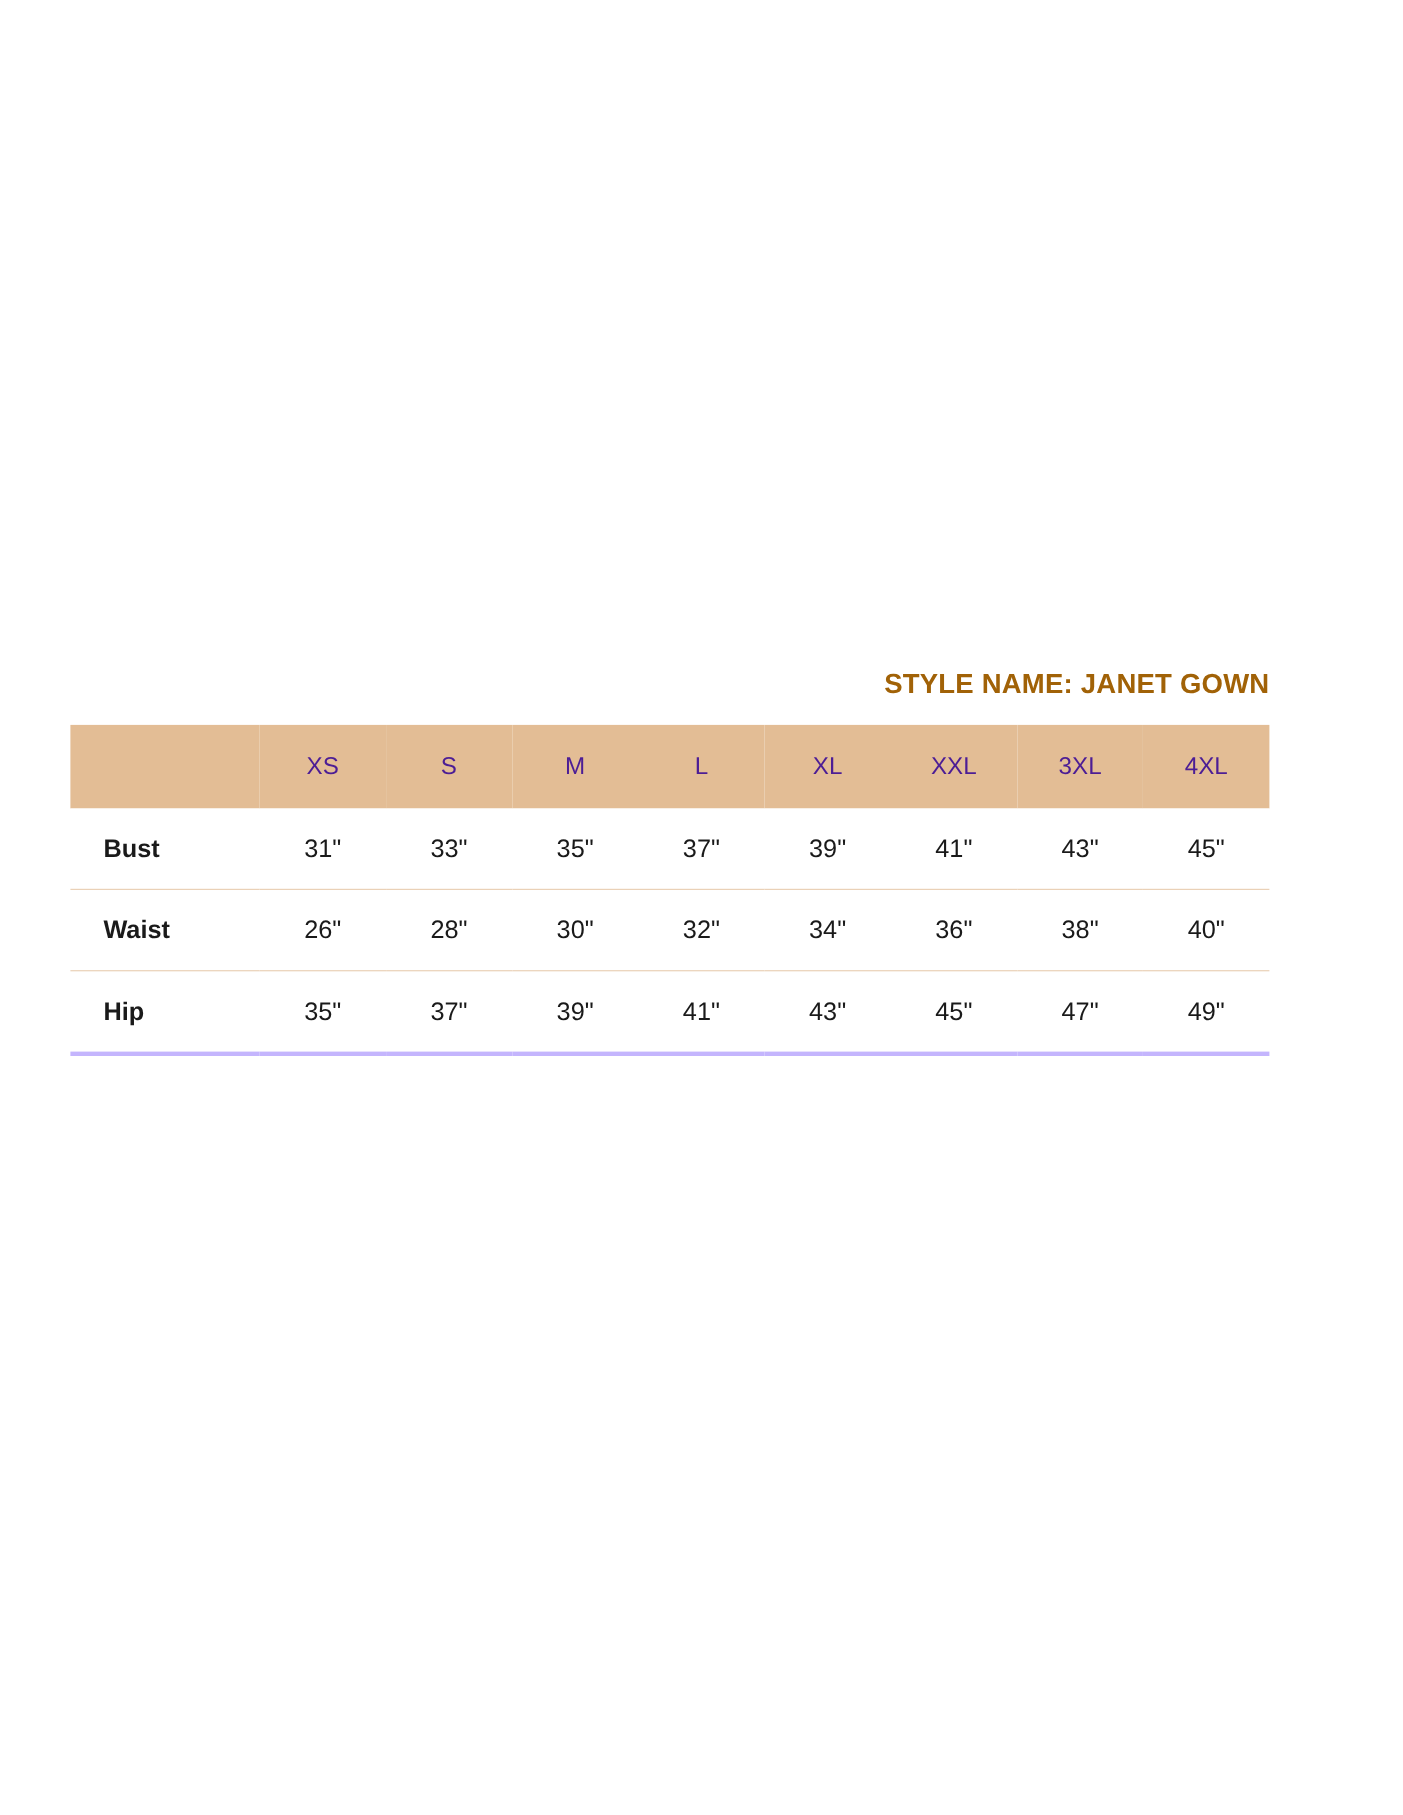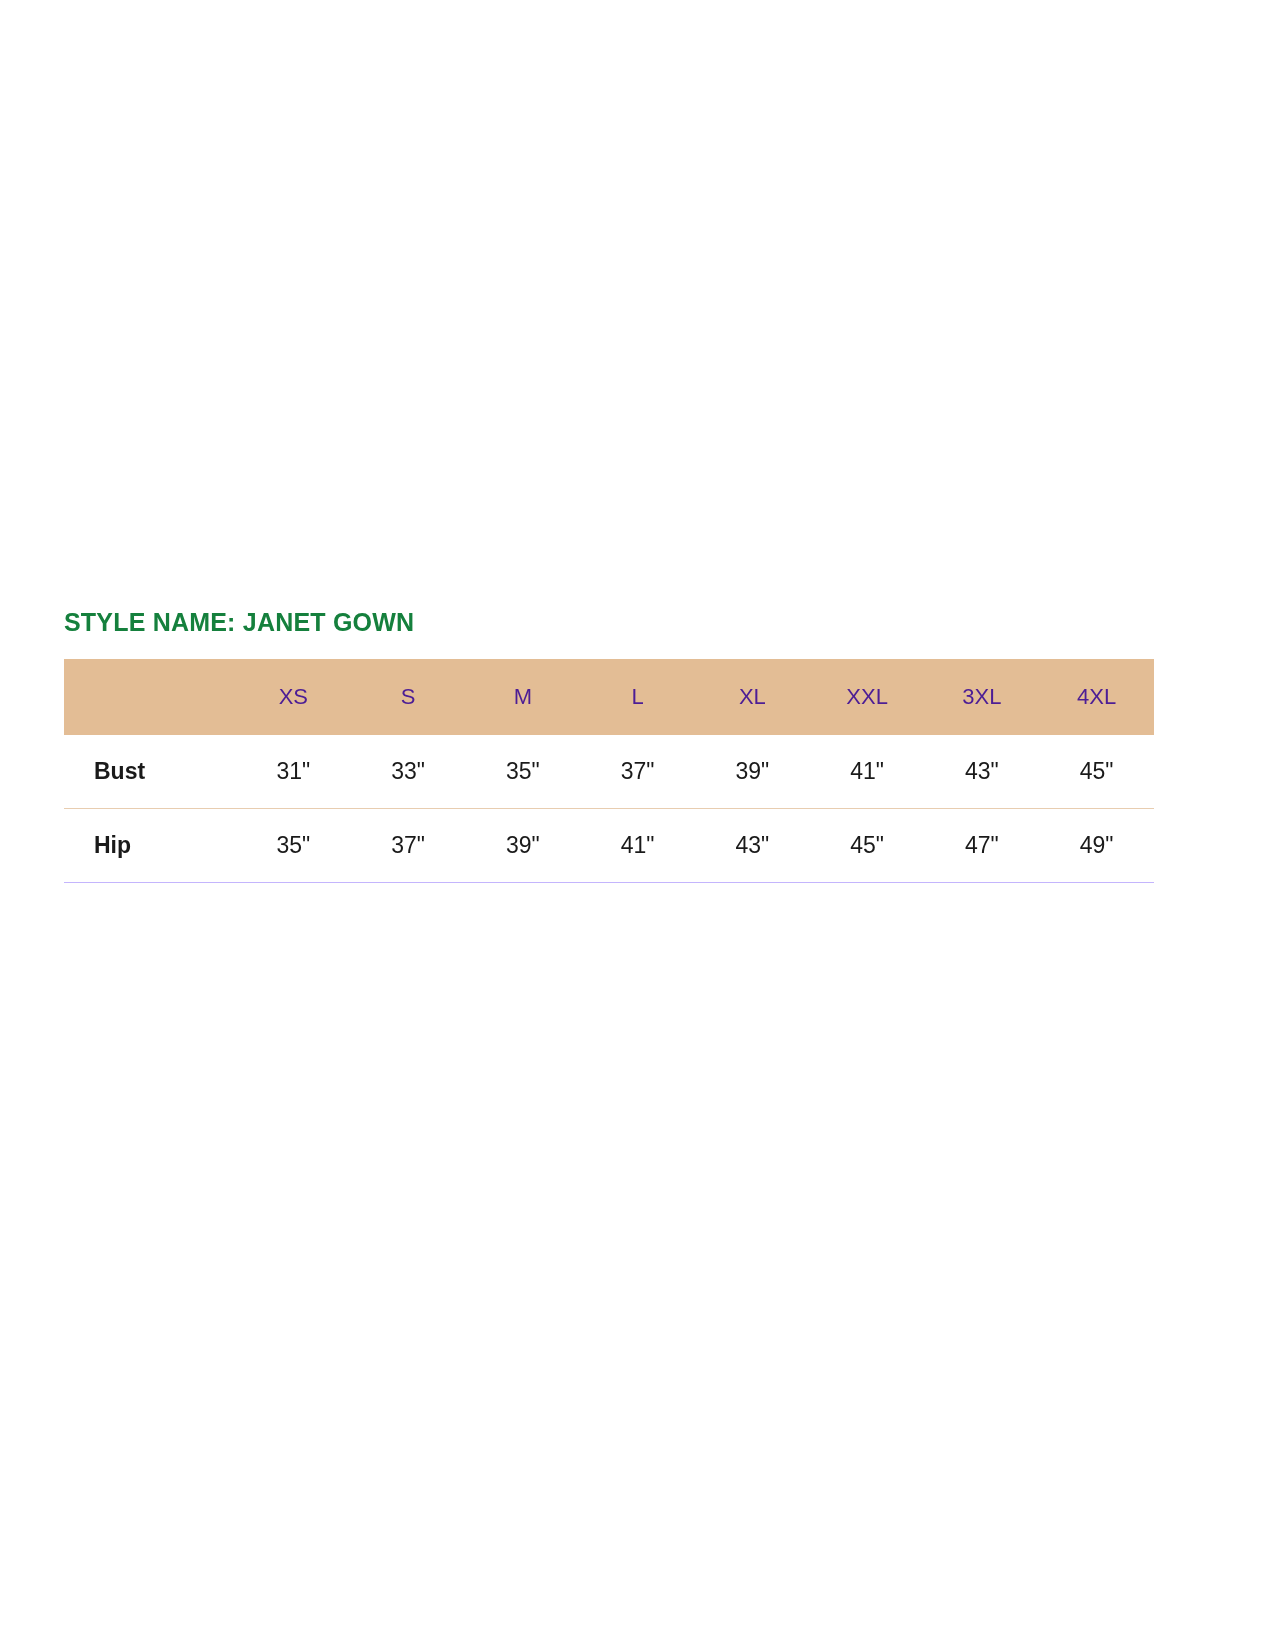--- a/index.html
+++ b/index.html
@@ -16,24 +16,24 @@
   }
 
   #size-chart {
     position: absolute;
     left: 64px;
     top: 608px;
     width: 1090px;
   }
 
   #chart-title {
-    text-align: left;
+    text-align: right;
     font-size: 25px;
     font-weight: bold;
-    color: #15803d;
+    color: #a16207;
     letter-spacing: 0.2px;
     margin: 0 0 22px 0;
     font-family: "Liberation Sans", sans-serif;
   }
 
   table.size-table {
     border-collapse: collapse;
     width: 1090px;
     table-layout: fixed;
   }
@@ -60,21 +60,21 @@
     height: 71px;
     font-size: 23px;
     color: #1a1a1a;
     text-align: center;
     vertical-align: middle;
     border-bottom: 1px solid #e8cdb0;
     background: #ffffff;
   }
 
   table.size-table tbody tr:last-child td {
-    border-bottom: 1px solid #c4b5fd;
+    border-bottom: 4px solid #c4b5fd;
   }
 
   table.size-table tbody td.row-label {
     text-align: left;
     padding-left: 30px;
     font-weight: bold;
     font-size: 23px;
     width: 170px;
   }
 </style>
@@ -105,20 +105,31 @@
         <td>31"</td>
         <td>33"</td>
         <td>35"</td>
         <td>37"</td>
         <td>39"</td>
         <td>41"</td>
         <td>43"</td>
         <td>45"</td>
       </tr>
       <tr>
+        <td class="row-label">Waist</td>
+        <td>26"</td>
+        <td>28"</td>
+        <td>30"</td>
+        <td>32"</td>
+        <td>34"</td>
+        <td>36"</td>
+        <td>38"</td>
+        <td>40"</td>
+      </tr>
+      <tr>
         <td class="row-label">Hip</td>
         <td>35"</td>
         <td>37"</td>
         <td>39"</td>
         <td>41"</td>
         <td>43"</td>
         <td>45"</td>
         <td>47"</td>
         <td>49"</td>
       </tr>

